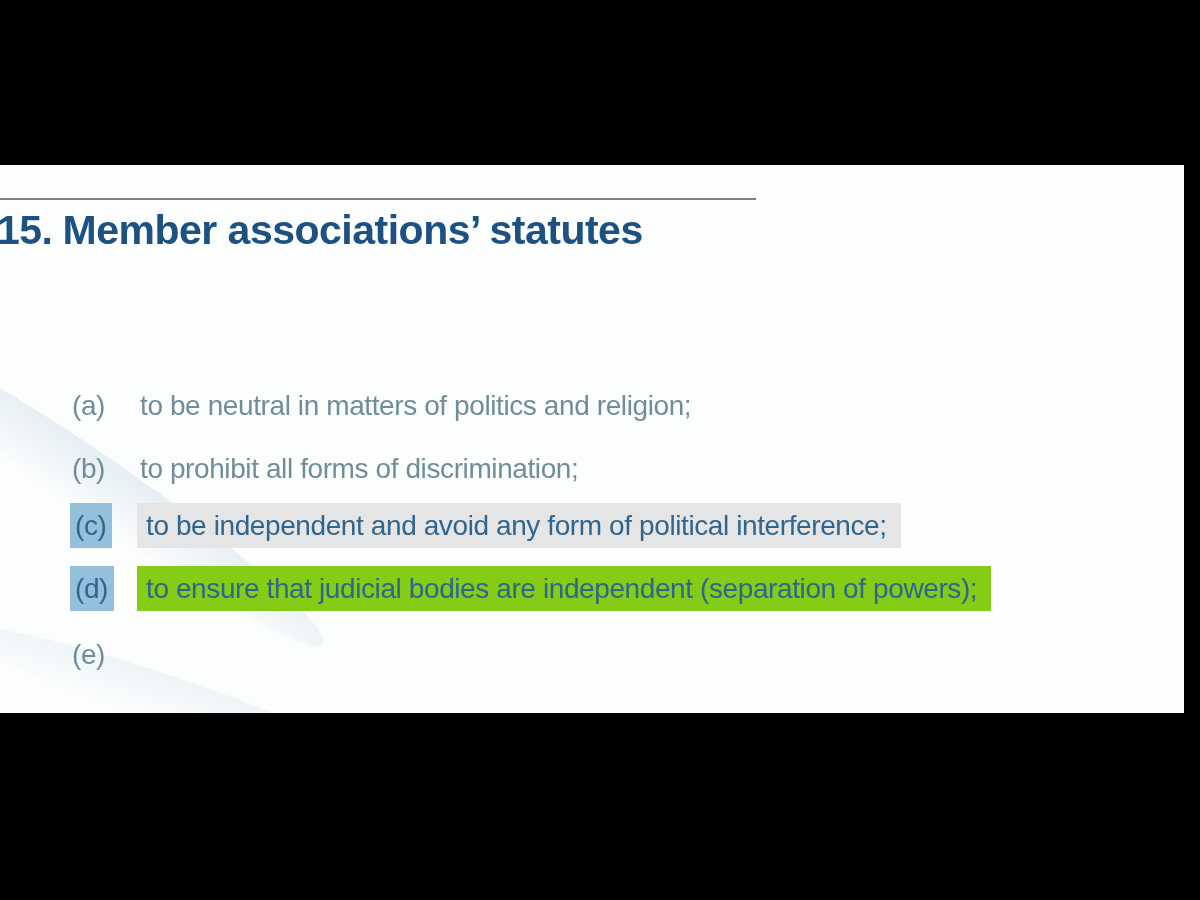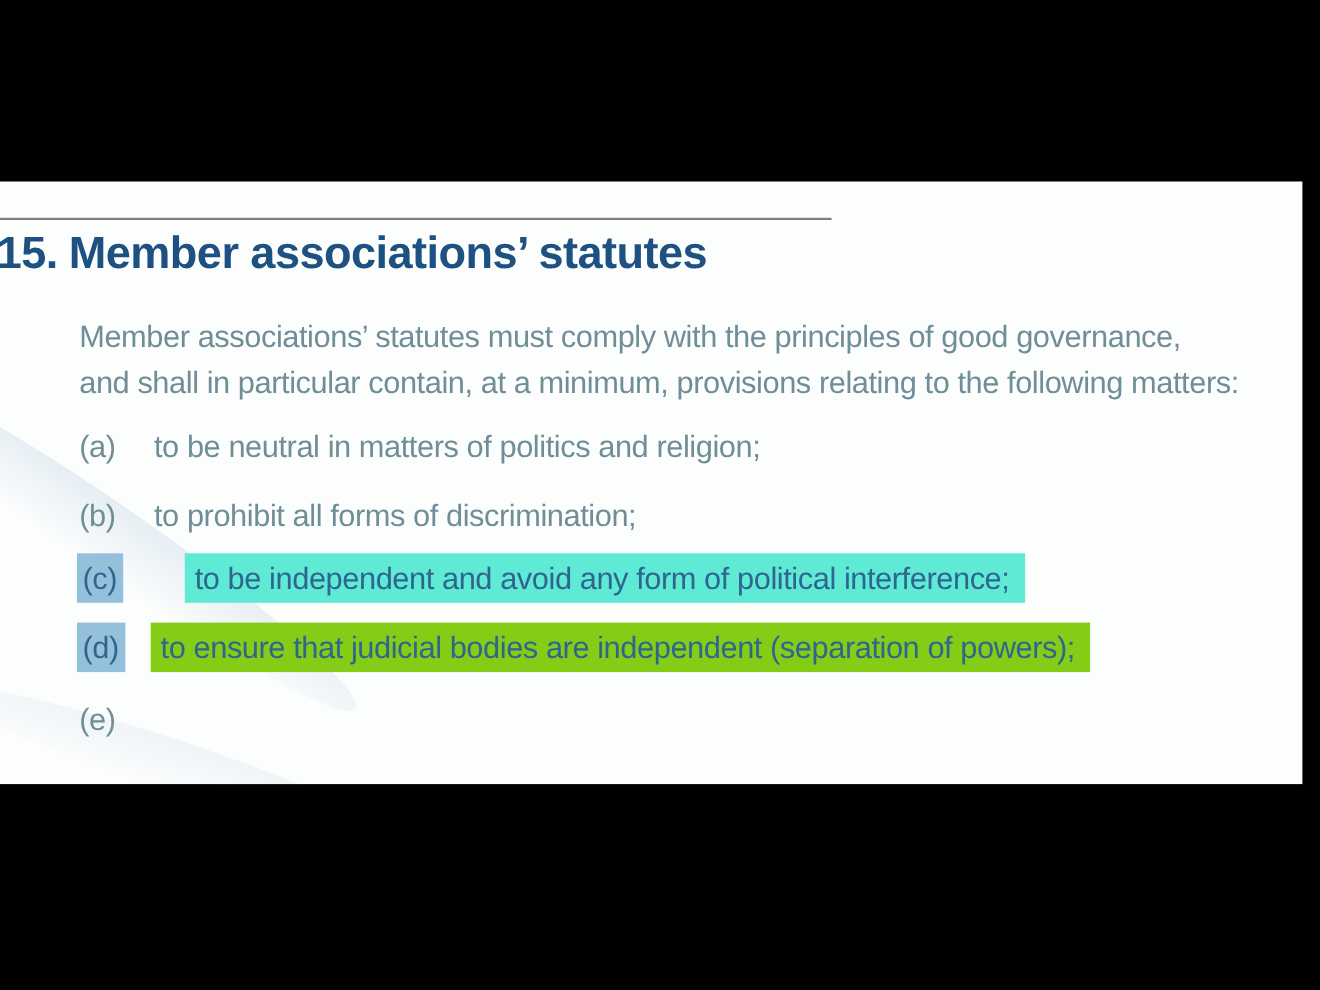--- a/index.html
+++ b/index.html
@@ -83,38 +83,34 @@
 <div class="content" style="background: rgb(252, 253, 253);">
   <div class="swoosh"></div>
   <div class="swoosh2"></div>
 
   <div class="rule" style="background: rgb(125, 125, 125);"></div>
 
   <div class="heading" style="color: rgb(29, 81, 129);">
     <span class="num">15.</span><span>Member associations’ statutes</span>
   </div>
 
-  <div class="intro" style="color: rgb(111, 142, 151);">
-    <div class="line">Member associations’ statutes must comply with the principles of good governance,</div>
-    <div class="line">and shall in particular contain, at a minimum, provisions relating to the following matters:</div>
-  </div>
 
   <div class="row" style="top: 222px; color: rgb(111, 142, 151);">
     <span class="label">(a)</span>
     <span class="text">to be neutral in matters of politics and religion;</span>
   </div>
 
   <div class="row" style="top: 285px; color: rgb(111, 142, 151);">
     <span class="label">(b)</span>
     <span class="text">to prohibit all forms of discrimination;</span>
   </div>
 
   <div class="row highlight" style="top: 338px; color: rgb(111, 142, 151);">
     <span class="label hl" style="background: rgb(149, 192, 220); color: rgb(47, 102, 144);">(c)</span>
-    <span class="text hl" style="background: #5eead4; color: rgb(47, 102, 144); margin-left: 31px;">to be independent and avoid any form of political interference;</span>
+    <span class="text hl" style="background: #e5e5e5; color: rgb(47, 102, 144);">to be independent and avoid any form of political interference;</span>
   </div>
 
   <div class="row highlight" style="top: 401px; color: rgb(111, 142, 151);">
     <span class="label hl" style="background: rgb(149, 192, 220); color: rgb(47, 102, 144);">(d)</span>
     <span class="text hl" style="background: #84cc16; color: rgb(47, 102, 144);">to ensure that judicial bodies are independent (separation of powers);</span>
   </div>
 
   <div class="row" style="top: 471px; color: rgb(111, 142, 151);">
     <span class="label">(e)</span>
     <span class="text">

